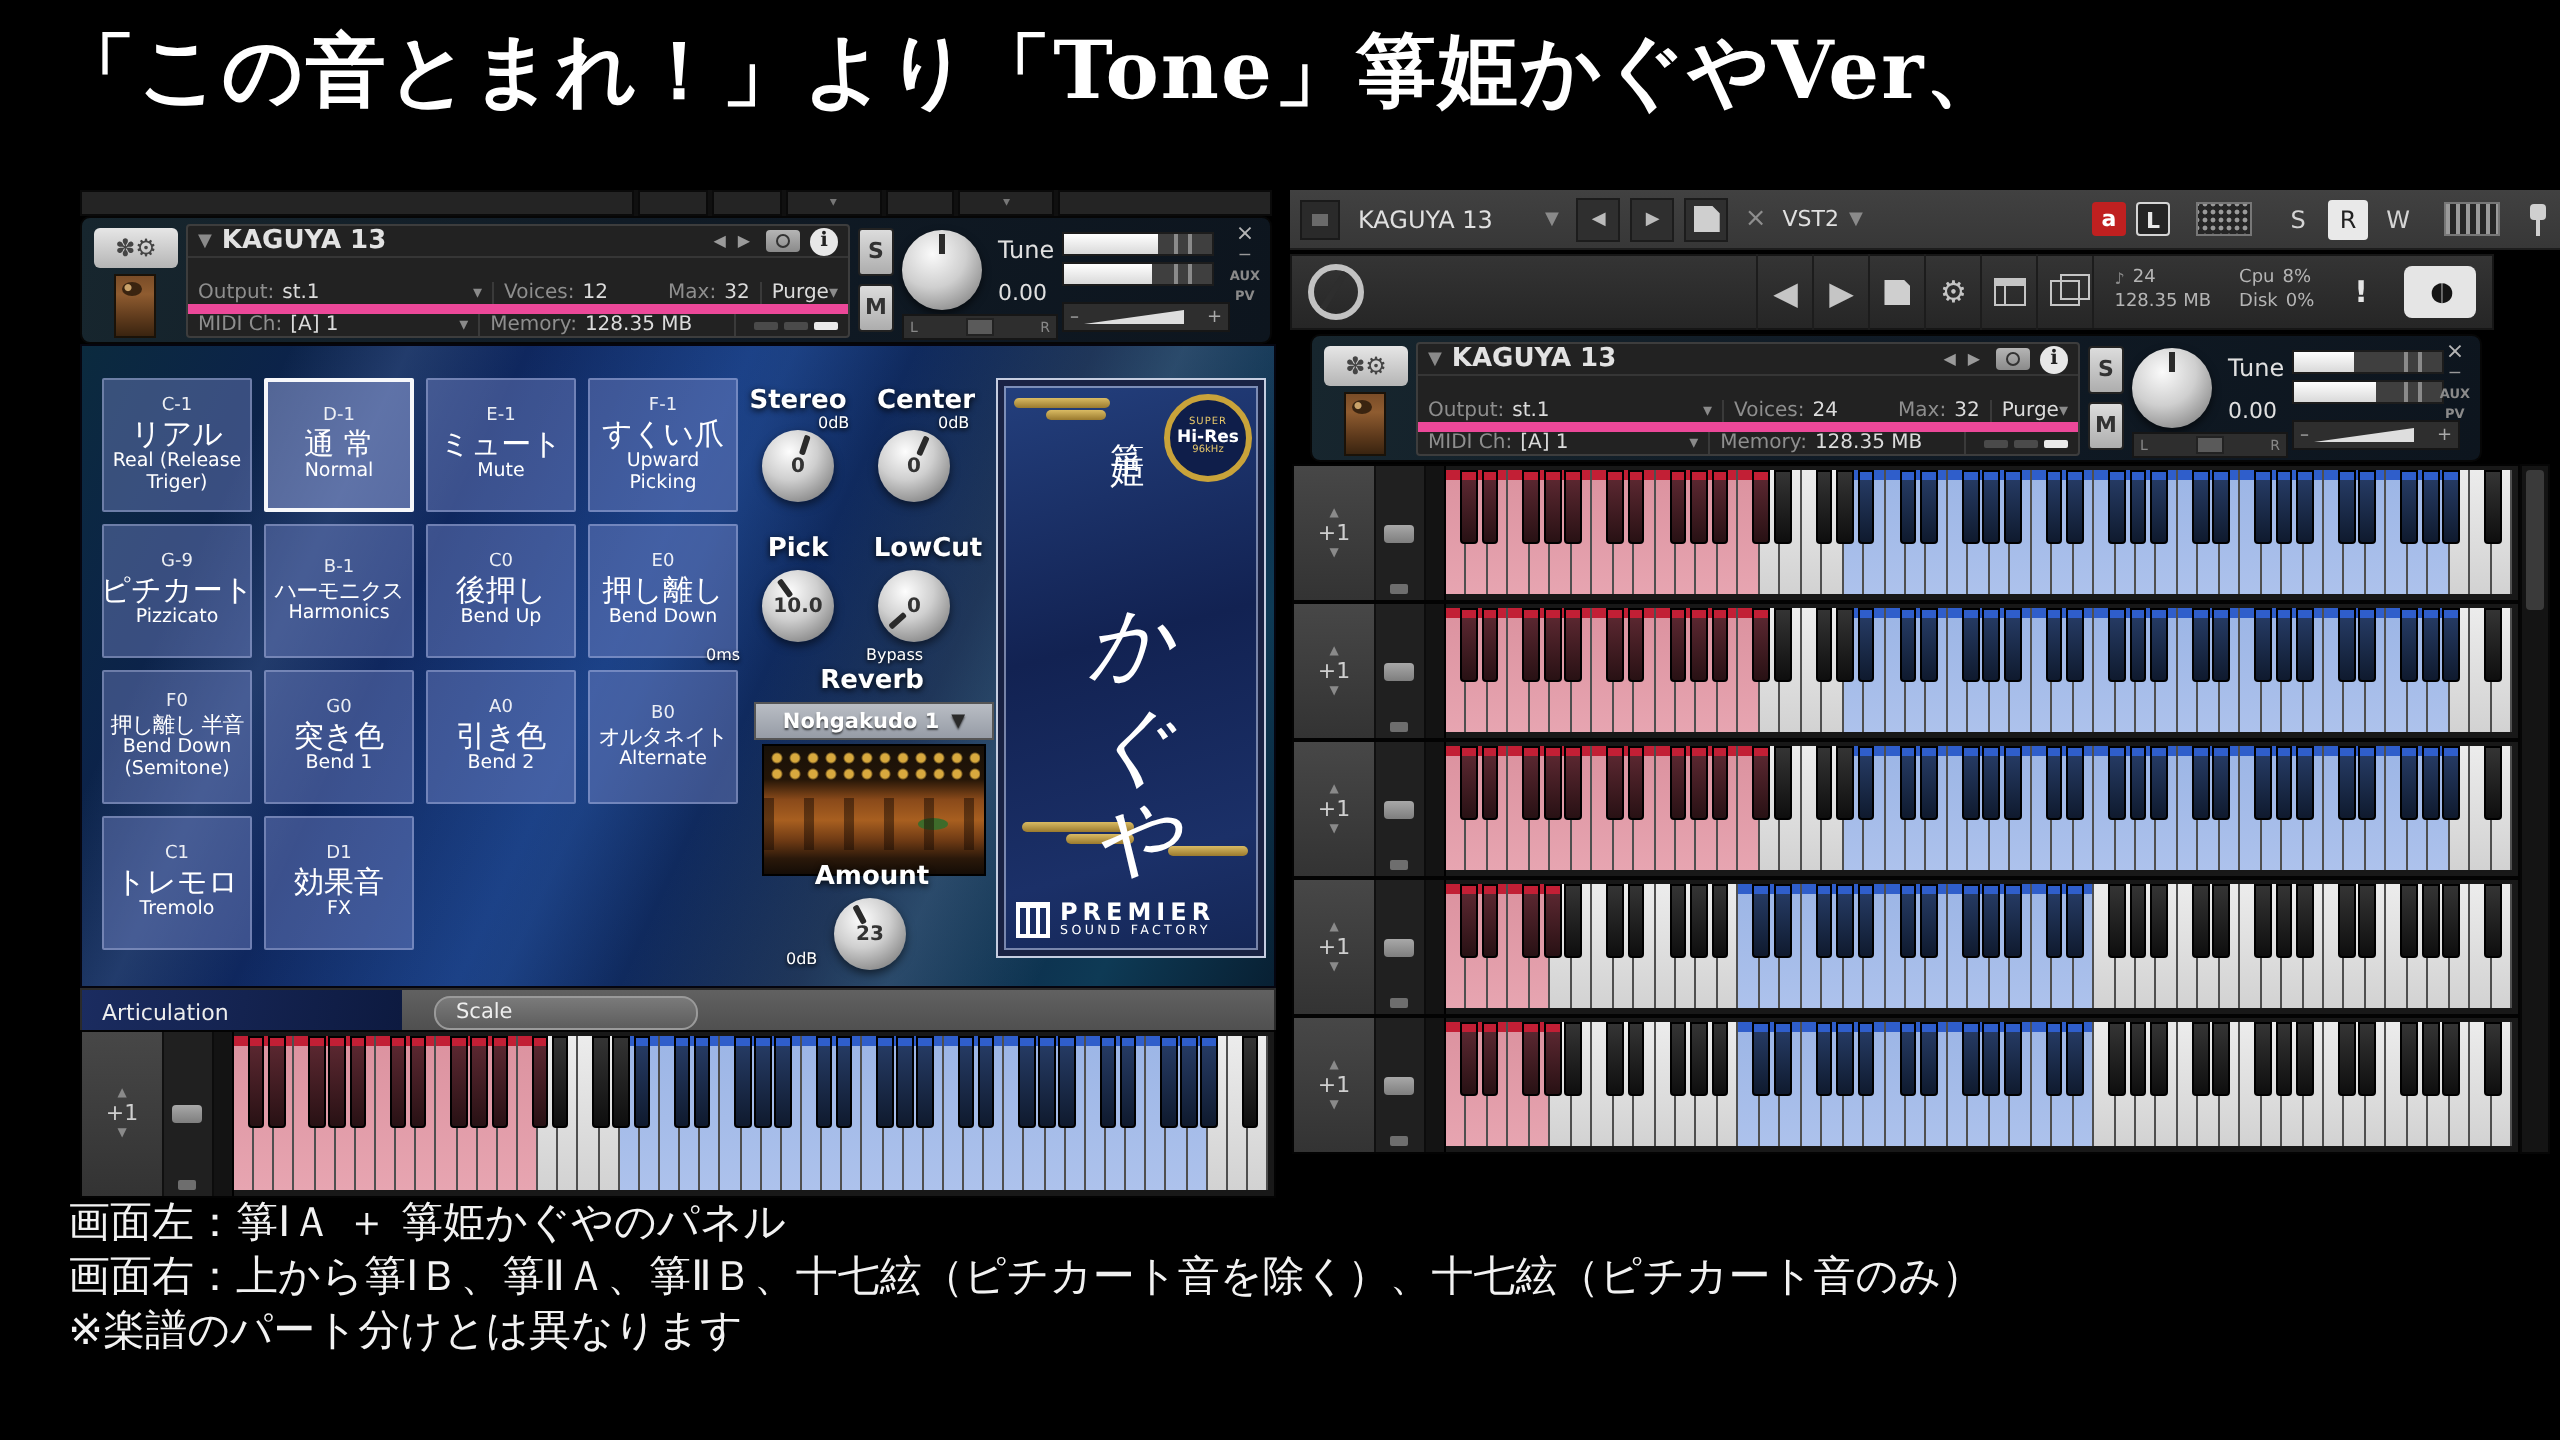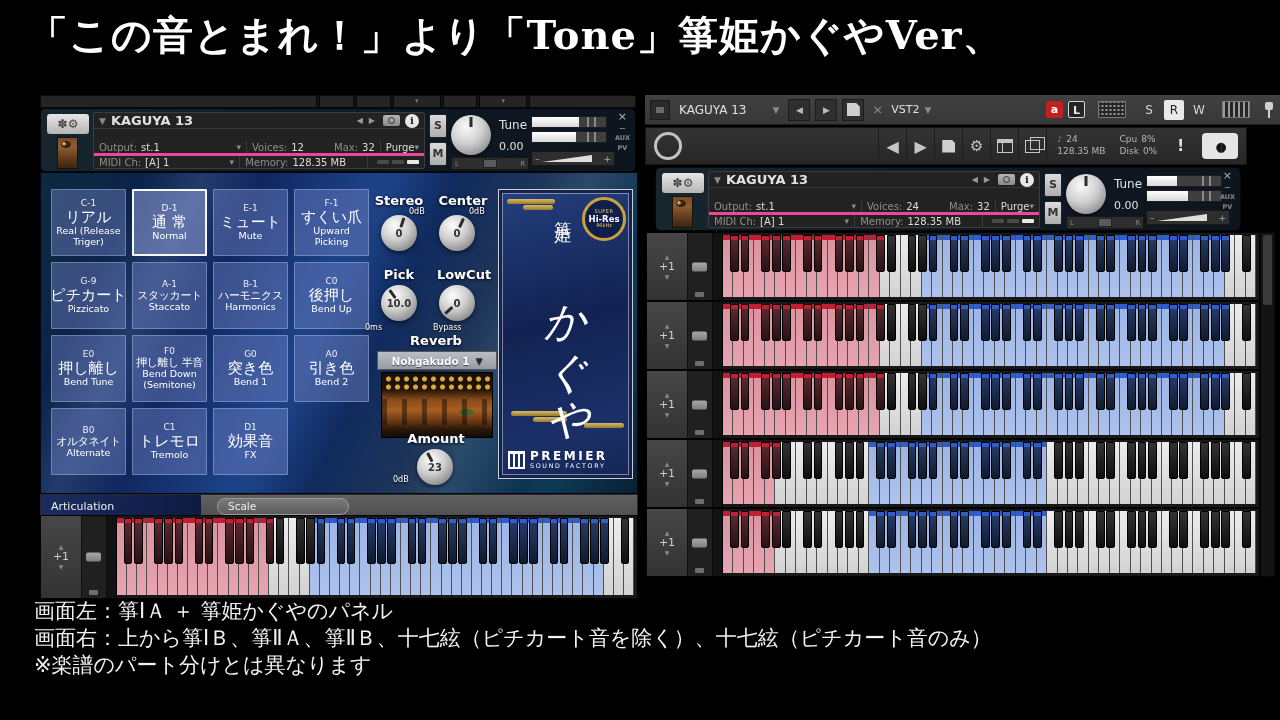--- a/index.html
+++ b/index.html
@@ -21,21 +21,21 @@
   .gear-btn{position:absolute;left:6px;top:5px;width:42px;height:20px;border-radius:3px;
     background:linear-gradient(#e6e6e6,#b5b5b5);color:#454545;font-size:12px;text-align:center;line-height:20px;}
   .inst-thumb{position:absolute;left:16px;top:28px;width:19px;height:30px;border:1px solid #1a1208;
     background:linear-gradient(180deg,#7a4d28 0%,#8f5c30 30%,#5e3a1c 70%,#3a2410 100%);}
   .inst-thumb::after{content:"";position:absolute;left:3px;top:3px;width:10px;height:7px;border-radius:50%;
     background:radial-gradient(circle at 30% 40%,#caa36a 1.5px,#3a2410 2px),radial-gradient(circle at 70% 40%,#caa36a 1.5px,#3a2410 2px);}
   .title-box{position:absolute;left:52px;top:3px;width:330px;height:55px;background:#222222;
     border:1px solid #3d3d3d;border-radius:2px;display:flex;flex-direction:column;}
   .tb-row{display:flex;align-items:center;height:19px;padding:0 5px;font-size:10px;}
   .tb-row1{border-bottom:1px solid #363636;}
-  .tb-row2{border-bottom:3px solid #ec4899;color:#9a9a9a;padding:0;margin-top:12px;}
+  .tb-row2{border-bottom:5px solid #ec4899;color:#9a9a9a;padding:0;margin-top:12px;}
   .tb-row3{color:#9a9a9a;padding:0;}
   .dd{color:#8a8a8a;font-size:9px;}
   .inst-name{font-size:13px;font-weight:bold;color:#e2e2e2;margin-left:5px;flex:1;}
   .nav-ar{color:#9a9a9a;font-size:8px;margin:0 3px;}
   .cam-icon{width:17px;height:11px;background:linear-gradient(#b5b5b5,#8a8a8a);border-radius:2px;position:relative;margin:0 5px;}
   .cam-icon::after{content:"";position:absolute;left:5px;top:2px;width:5px;height:5px;border:1.5px solid #333;border-radius:50%;}
   .info-icon{width:14px;height:14px;border-radius:50%;background:#e8e8e8;color:#222;font-size:10px;font-weight:bold;
     text-align:center;line-height:14px;font-family:"DejaVu Serif",serif;}
   .sect{display:flex;align-items:center;height:100%;padding:0 5px;border-right:1px solid #3a3a3a;}
   .s1{width:148px;}.s2{width:128px;}.s3{flex:1;border-right:none;}
@@ -329,38 +329,33 @@
           <div class="art-key">F-1</div>
           <div class="art-jp">すくい爪</div>
           <div class="art-en">Upward Picking</div>
         </div>
         <div class="art-btn">
           <div class="art-key">G-9</div>
           <div class="art-jp">ピチカート</div>
           <div class="art-en">Pizzicato</div>
         </div>
         <div class="art-btn">
-          <div class="art-key">A-1</div>
-          <div class="art-jp small">スタッカート</div>
-          <div class="art-en">Staccato</div>
-        </div>
-        <div class="art-btn">
           <div class="art-key">B-1</div>
           <div class="art-jp small">ハーモニクス</div>
           <div class="art-en">Harmonics</div>
         </div>
         <div class="art-btn">
           <div class="art-key">C0</div>
           <div class="art-jp">後押し</div>
           <div class="art-en">Bend Up</div>
         </div>
         <div class="art-btn">
           <div class="art-key">E0</div>
           <div class="art-jp">押し離し</div>
-          <div class="art-en">Bend Tune</div>
+          <div class="art-en">Bend Down</div>
         </div>
         <div class="art-btn">
           <div class="art-key">F0</div>
           <div class="art-jp small">押し離し 半音</div>
           <div class="art-en">Bend Down (Semitone)</div>
         </div>
         <div class="art-btn">
           <div class="art-key">G0</div>
           <div class="art-jp">突き色</div>
           <div class="art-en">Bend 1</div>
@@ -398,21 +393,21 @@
     <div class="knob" style="left:398px;top:42px">
       <span class="kp" style="transform:translateX(-50%) rotate(24deg)"></span>
       <span class="kv">0</span>
     </div>
 
     <div class="klabel" style="left:330px;top:94px;width:56px">Pick</div>
     <div class="knob" style="left:340px;top:112px">
       <span class="kp" style="transform:translateX(-50%) rotate(-36deg)"></span>
       <span class="kv">10.0</span>
     </div>
-    <div class="ksmall" style="left:324px;top:150px">0ms</div>
+    <div class="ksmall" style="left:312px;top:150px">0ms</div>
     <div class="klabel" style="left:388px;top:94px;width:70px">LowCut</div>
     <div class="knob" style="left:398px;top:112px">
       <span class="kp" style="transform:translateX(-50%) rotate(-132deg)"></span>
       <span class="kv">0</span>
     </div>
     <div class="ksmall" style="left:392px;top:150px">Bypass</div>
 
     <div class="klabel" style="left:330px;top:160px;width:130px">Reverb</div>
     <div class="rev-dd">
       <span>Nohgakudo 1</span>

